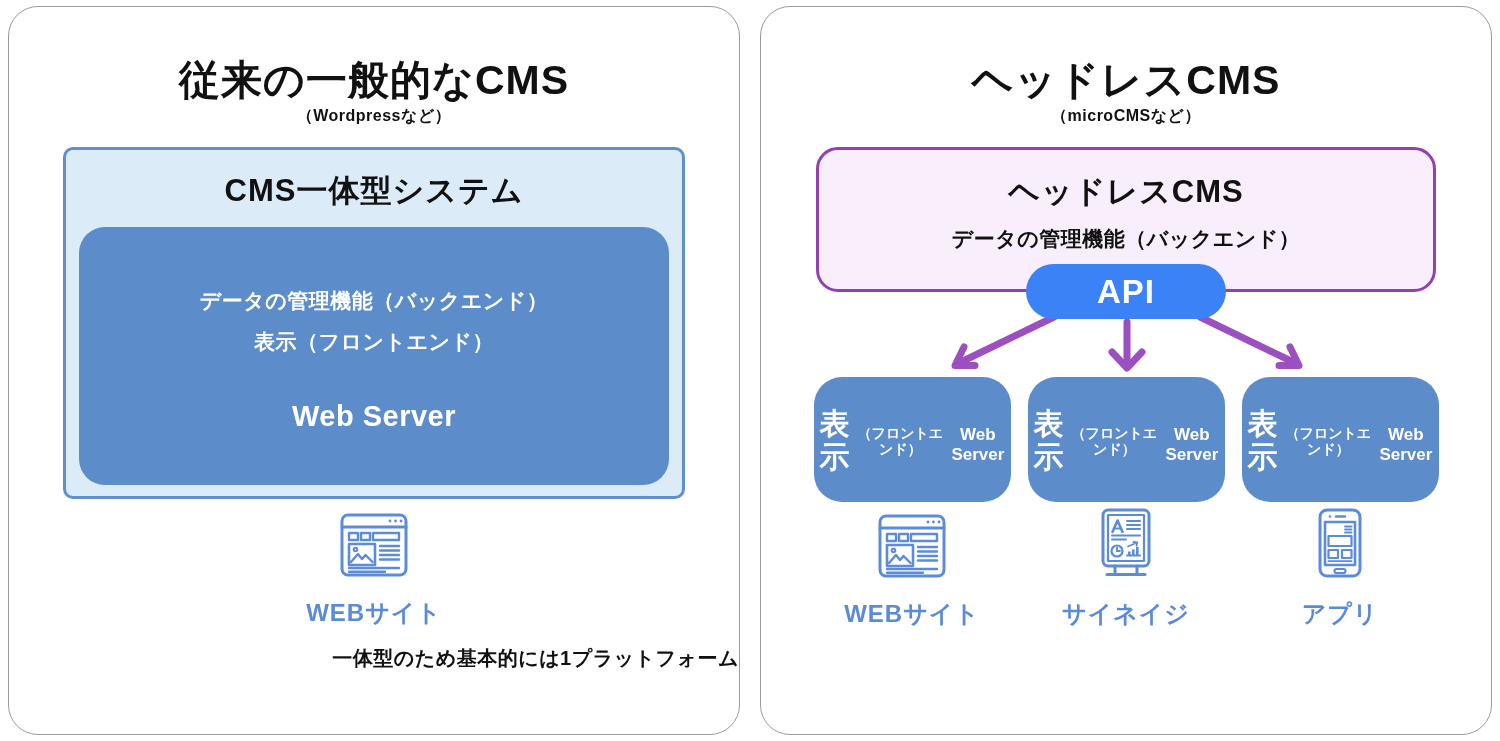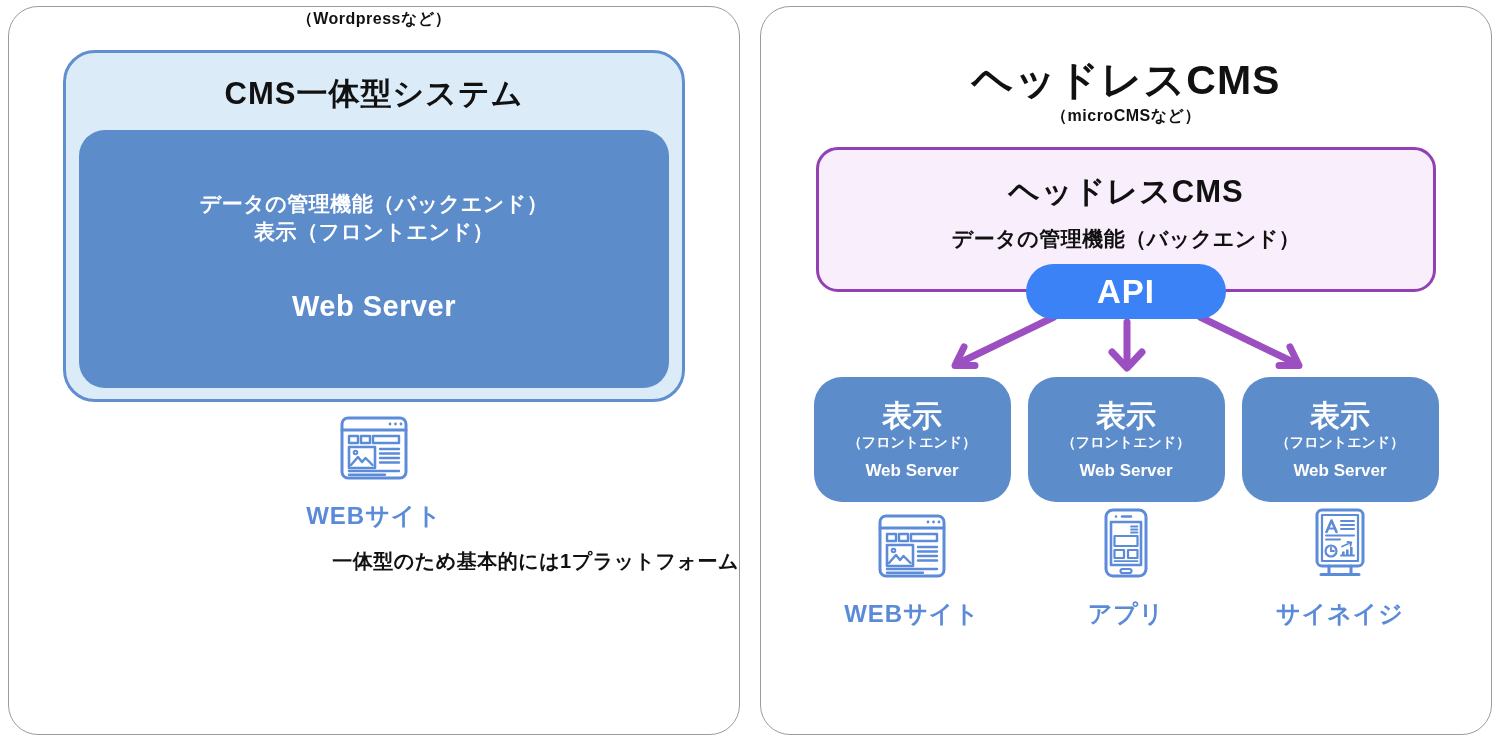--- a/index.html
+++ b/index.html
@@ -13,29 +13,29 @@
   .card {
     flex:1 1 0; background:#ffffff; border:1.5px solid #9b9b9b;
     border-radius:30px; text-align:center; overflow:hidden;
   }
   .panel-title { font-size:41px; font-weight:800; margin:50px 0 0; line-height:1.15; letter-spacing:1px; }
   .panel-subtitle { font-size:16px; font-weight:800; margin-top:2px; letter-spacing:0.5px; }
 
   
   .sys-box {
     width:622px; height:352px; margin:20px auto 0;
-    background:#dcebf8; border:3px solid #5f8fcf; border-radius:32px;
+    background:#dcebf8; border:3px solid #5f8fcf; border-radius:10px;
   }
   .sys-title { font-size:31px; font-weight:800; margin-top:20px; letter-spacing:1px; }
   .srv-box {
     width:590px; height:258px; margin:15px auto 0;
     background:#5d8cca; border-radius:26px; color:#ffffff; padding-top:60px;
   }
   .srv-line { font-size:21px; font-weight:700; letter-spacing:0.5px; }
-  .srv-line + .srv-line { }
+  .srv-line + .srv-line { margin-top:13px; }
   .srv-name { font-size:29px; font-weight:700; margin-top:44px; letter-spacing:0.5px; }
 
   .platform { margin-top:12px; }
   .icon-slot { height:66px; display:flex; align-items:flex-end; justify-content:center; }
   .platform-label { color:#5b8bd8; font-size:24px; font-weight:800; margin-top:20px; letter-spacing:1px; }
   .statement { font-size:20px; font-weight:800; margin-top:16px; letter-spacing:0.5px;text-align:right; }
 
   
   .cms-box {
     position:relative; width:620px; height:145px; margin:20px auto 0;
@@ -46,34 +46,35 @@
   .api-pill {
     position:absolute; left:50%; transform:translateX(-50%); bottom:-30px;
     width:200px; height:55px; background:#3b82f6; border-radius:28px;
     color:#ffffff; font-size:33px; font-weight:800;
     display:flex; align-items:center; justify-content:center; z-index:2; letter-spacing:1px;
   }
   .arrows { display:block; margin:0 auto; }
   .front-row { display:flex; justify-content:center; gap:17px; }
   .front-box {
     width:197px; height:125px; background:#5d8cca; border-radius:28px; color:#ffffff;
-    display:flex; flex-direction:column; align-items:center; justify-content:center;
+    display:flex; flex-direction:row; align-items:center; justify-content:center;
   }
   .front-title { font-size:30px; font-weight:800; line-height:1.1; }
   .front-sub { font-size:14px; font-weight:800; line-height:1.15; margin-top:2px; }
   .front-srv { font-size:17px; font-weight:700; margin-top:11px; }
   .plat-row { display:flex; justify-content:center; gap:17px; margin-top:10px; }
   .plat-col { width:197px; }
 </style>
 </head>
 <body>
 
 <div class="board">
 
   <section class="card">
+    <h1 class="panel-title">従来の一般的なCMS</h1>
     <div class="panel-subtitle">（Wordpressなど）</div>
 
     <div class="sys-box">
       <div class="sys-title">CMS一体型システム</div>
       <div class="srv-box">
         <div class="srv-line">データの管理機能（バックエンド）</div>
         <div class="srv-line">表示（フロントエンド）</div>
         <div class="srv-name">Web Server</div>
       </div>
     </div>
@@ -163,40 +164,20 @@
             <path d="M11,49 l7,-8 4,5 3.5,-4 7,7" stroke-width="2.4"></path>
             <line x1="40" y1="33" x2="59" y2="33" stroke-width="2.4"></line>
             <line x1="40" y1="37.5" x2="59" y2="37.5" stroke-width="2.4"></line>
             <line x1="40" y1="42" x2="59" y2="42" stroke-width="2.4"></line>
             <line x1="40" y1="46.5" x2="59" y2="46.5" stroke-width="2.4"></line>
             <line x1="9" y1="55" x2="59" y2="55" stroke-width="2.4"></line>
             <line x1="9" y1="58.8" x2="45" y2="58.8" stroke-width="2.4"></line>
           </svg>
         </div>
         <div class="platform-label">WEBサイト</div>
-      </div>
-
-      <div class="plat-col">
-        <div class="icon-slot">
-          <svg width="48" height="70" viewBox="0 0 48 70" fill="none" stroke="#5c8bd9" stroke-width="3" stroke-linecap="round" stroke-linejoin="round">
-            <rect x="4" y="2" width="40" height="66" rx="7"></rect>
-            <circle cx="14" cy="8.5" r="1.3" fill="#5c8bd9" stroke="none"></circle>
-            <line x1="20" y1="8.5" x2="29" y2="8.5" stroke-width="2.4"></line>
-            <rect x="9" y="14" width="30" height="43" stroke-width="2.6"></rect>
-            <line x1="29" y1="18.5" x2="35.5" y2="18.5" stroke-width="1.8"></line>
-            <line x1="29" y1="21.5" x2="35.5" y2="21.5" stroke-width="1.8"></line>
-            <line x1="29" y1="24.5" x2="35.5" y2="24.5" stroke-width="1.8"></line>
-            <rect x="12.5" y="28" width="23" height="10" stroke-width="2.2"></rect>
-            <rect x="12.5" y="42" width="9.5" height="8" stroke-width="2.2"></rect>
-            <rect x="26" y="42" width="9.5" height="8" stroke-width="2.2"></rect>
-            <line x1="12.5" y1="53.2" x2="35.5" y2="53.2" stroke-width="1.8"></line>
-            <rect x="18.5" y="61" width="11" height="4" rx="2" stroke-width="2.2"></rect>
-          </svg>
-        </div>
-        <div class="platform-label">アプリ</div>
       </div>
 
       <div class="plat-col">
         <div class="icon-slot">
           <svg width="66" height="70" viewBox="0 0 66 70" fill="none" stroke="#5c8bd9" stroke-width="3" stroke-linecap="round" stroke-linejoin="round">
             <rect x="10" y="2" width="46" height="56" rx="5"></rect>
             <rect x="15" y="7" width="36" height="46" stroke-width="2.2"></rect>
             <path d="M19.5,24 L24.5,12.5 L29.5,24" stroke-width="2.6"></path>
             <line x1="21.5" y1="20.5" x2="27.5" y2="20.5" stroke-width="2.2"></line>
             <line x1="34" y1="13" x2="47" y2="13" stroke-width="2"></line>
@@ -212,17 +193,37 @@
             <rect x="39" y="41.5" width="2.6" height="6" fill="#5c8bd9" stroke="none"></rect>
             <rect x="43" y="39" width="2.6" height="8.5" fill="#5c8bd9" stroke="none"></rect>
             <path d="M35,38.5 l9,-4 m-3.5,-0.5 l3.8,0.3 -0.8,3.5" stroke-width="1.8"></path>
             <line x1="22" y1="58" x2="22" y2="66" stroke-width="3"></line>
             <line x1="44" y1="58" x2="44" y2="66" stroke-width="3"></line>
             <line x1="14" y1="66.5" x2="52" y2="66.5" stroke-width="3"></line>
           </svg>
         </div>
         <div class="platform-label">サイネイジ</div>
       </div>
+
+      <div class="plat-col">
+        <div class="icon-slot">
+          <svg width="48" height="70" viewBox="0 0 48 70" fill="none" stroke="#5c8bd9" stroke-width="3" stroke-linecap="round" stroke-linejoin="round">
+            <rect x="4" y="2" width="40" height="66" rx="7"></rect>
+            <circle cx="14" cy="8.5" r="1.3" fill="#5c8bd9" stroke="none"></circle>
+            <line x1="20" y1="8.5" x2="29" y2="8.5" stroke-width="2.4"></line>
+            <rect x="9" y="14" width="30" height="43" stroke-width="2.6"></rect>
+            <line x1="29" y1="18.5" x2="35.5" y2="18.5" stroke-width="1.8"></line>
+            <line x1="29" y1="21.5" x2="35.5" y2="21.5" stroke-width="1.8"></line>
+            <line x1="29" y1="24.5" x2="35.5" y2="24.5" stroke-width="1.8"></line>
+            <rect x="12.5" y="28" width="23" height="10" stroke-width="2.2"></rect>
+            <rect x="12.5" y="42" width="9.5" height="8" stroke-width="2.2"></rect>
+            <rect x="26" y="42" width="9.5" height="8" stroke-width="2.2"></rect>
+            <line x1="12.5" y1="53.2" x2="35.5" y2="53.2" stroke-width="1.8"></line>
+            <rect x="18.5" y="61" width="11" height="4" rx="2" stroke-width="2.2"></rect>
+          </svg>
+        </div>
+        <div class="platform-label">アプリ</div>
+      </div>
     </div>
 
   </section>
 
 </div>
 
 </body></html>

